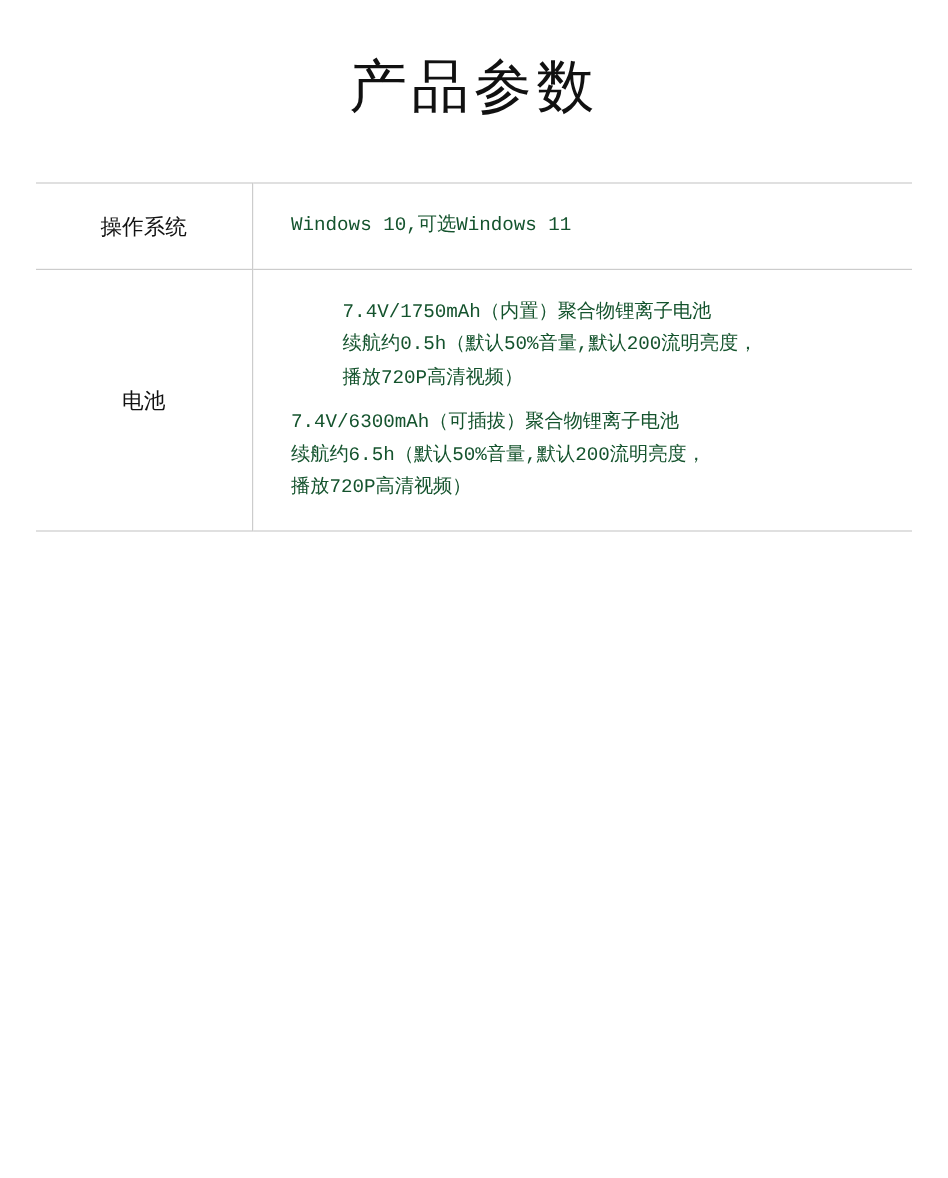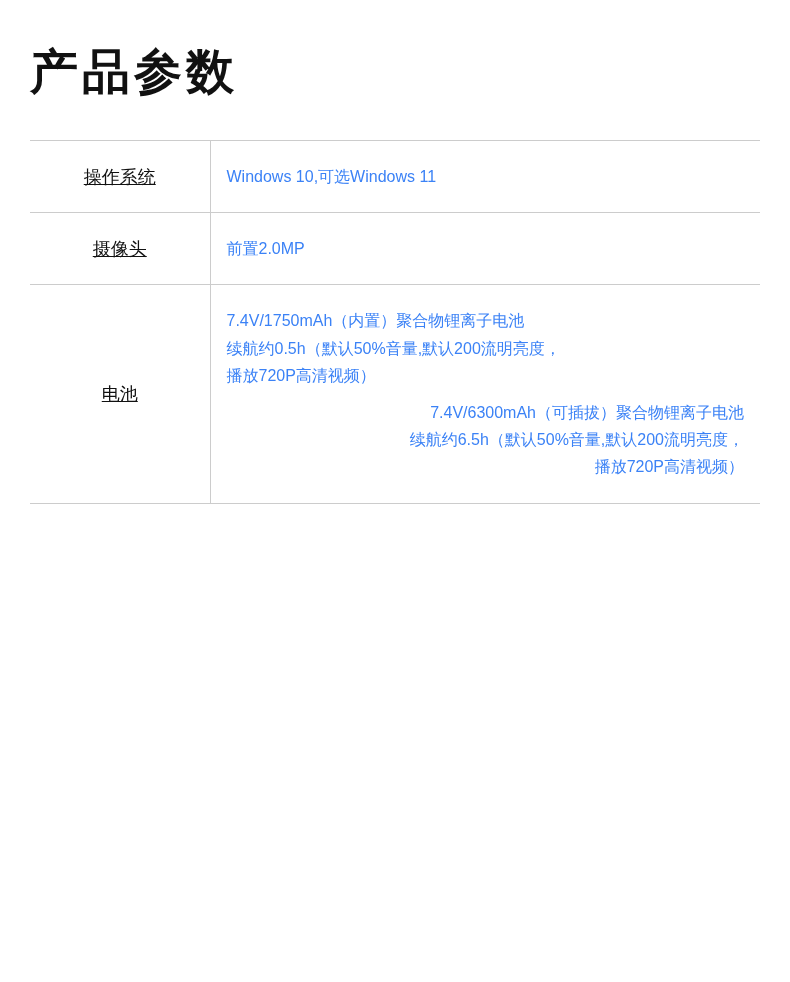--- a/index.html
+++ b/index.html
@@ -17,23 +17,24 @@
     }
 
     .page-container {
       width: 790px;
       min-height: 982px;
       background: #ffffff;
       padding: 40px 30px 40px 30px;
     }
 
     .page-title {
+      text-align: center;
       font-size: 48px;
-      font-weight: 700;
-      margin-bottom: 36px;
+      font-weight: 400;
+      margin-bottom: 48px;
       letter-spacing: 4px;
       color: #111111;
     }
 
     .specs-table {
       width: 100%;
       border-collapse: collapse;
       border-top: 1.5px solid #cccccc;
     }
 
@@ -44,29 +45,29 @@
     .spec-label {
       width: 180px;
       min-width: 180px;
       padding: 22px 16px;
       text-align: center;
       font-size: 18px;
       font-weight: 500;
       color: #111111;
       vertical-align: middle;
       border-right: 1.5px solid #cccccc;
-      text-decoration: underline;
     }
 
     .spec-value {
-      padding: 22px 16px;
+      padding: 22px 32px;
       font-size: 16px;
-      color: #3b82f6;
+      color: #14532d;
       vertical-align: middle;
       line-height: 1.7;
+      font-family: Liberation Mono, monospace;
     }
 
     .spec-value .block {
       display: block;
       margin-bottom: 10px;
     }
 
     .spec-value .block:last-child {
       margin-bottom: 0;
     }
@@ -77,29 +78,25 @@
 <div class="page-container">
   <h1 class="page-title">产品参数</h1>
 
   <table class="specs-table">
     <tbody id="table-body">
     <tr>
           <td class="spec-label">操作系统</td>
           <td class="spec-value">Windows 10,可选Windows 11</td>
         </tr>
         <tr>
-          <td class="spec-label">摄像头</td>
-          <td class="spec-value"> 前置2.0MP</td>
-        </tr>
-        <tr>
           <td class="spec-label">电池</td>
           <td class="spec-value">
-            <span class="block" style="white-space: pre-line;">7.4V/1750mAh（内置）聚合物锂离子电池
+            <span class="block" style="white-space: pre-line; margin-left: 43px;">7.4V/1750mAh（内置）聚合物锂离子电池
 续航约0.5h（默认50%音量,默认200流明亮度，
 播放720P高清视频）</span>
-            <span class="block" style="white-space: pre-line; text-align: right;">7.4V/6300mAh（可插拔）聚合物锂离子电池
+            <span class="block" style="white-space: pre-line;">7.4V/6300mAh（可插拔）聚合物锂离子电池
 续航约6.5h（默认50%音量,默认200流明亮度，
 播放720P高清视频）</span>
           </td>
         </tr>
       </tbody>
   </table>
 </div>
 
 </body></html>

